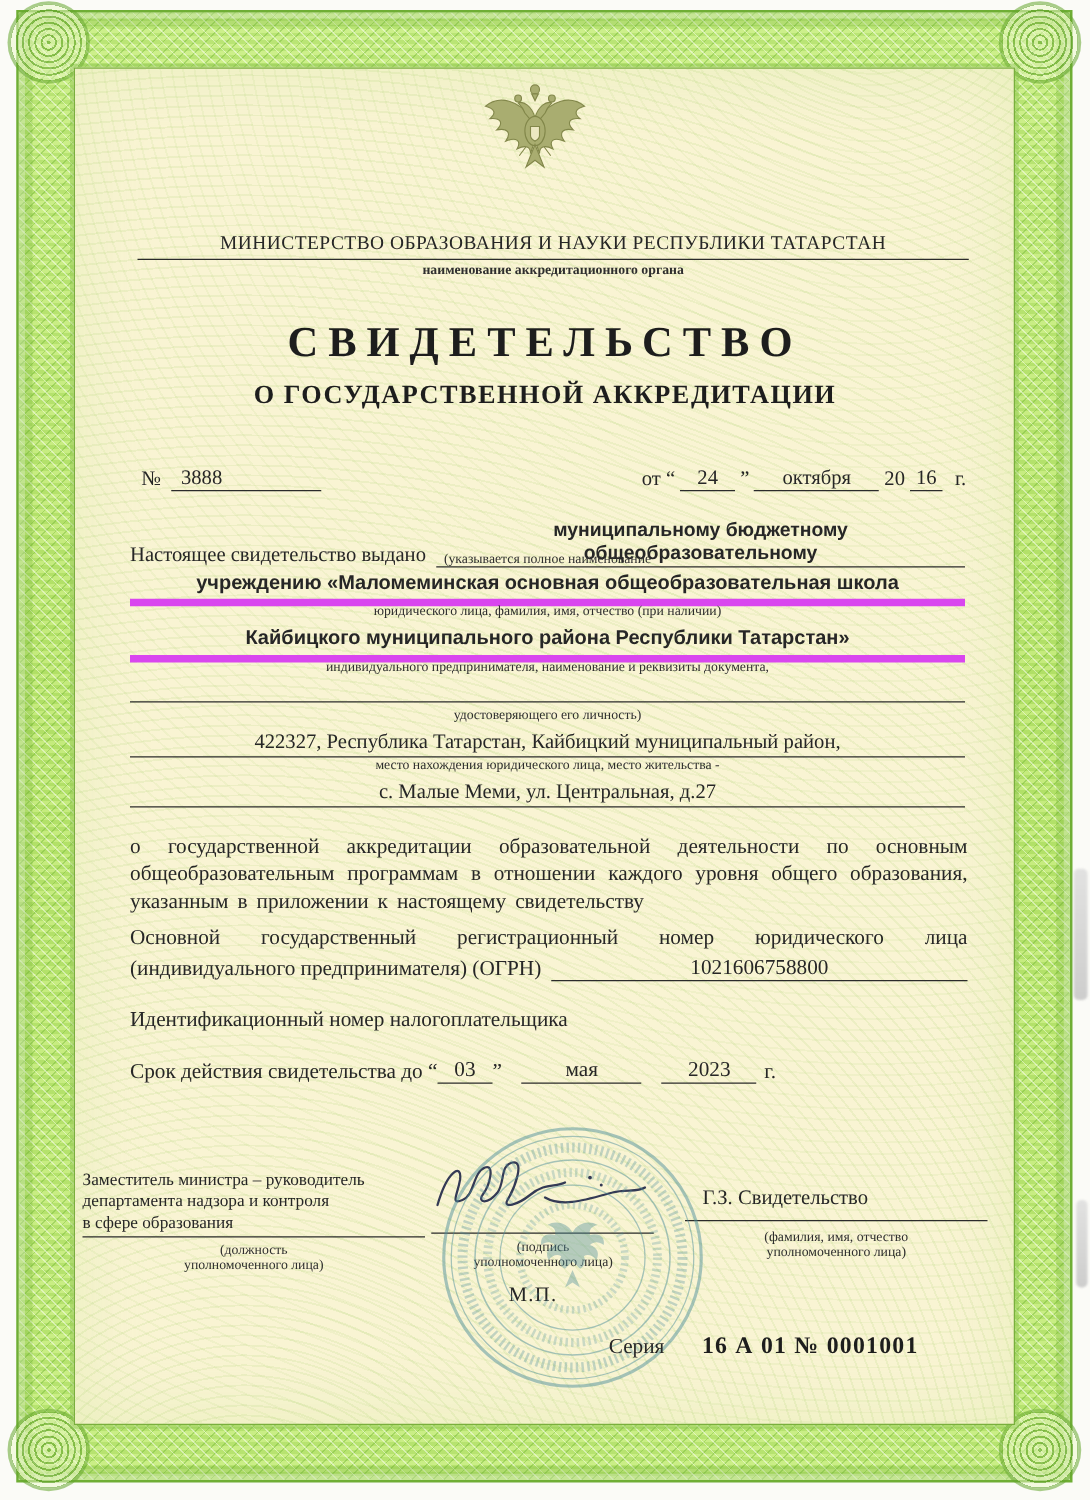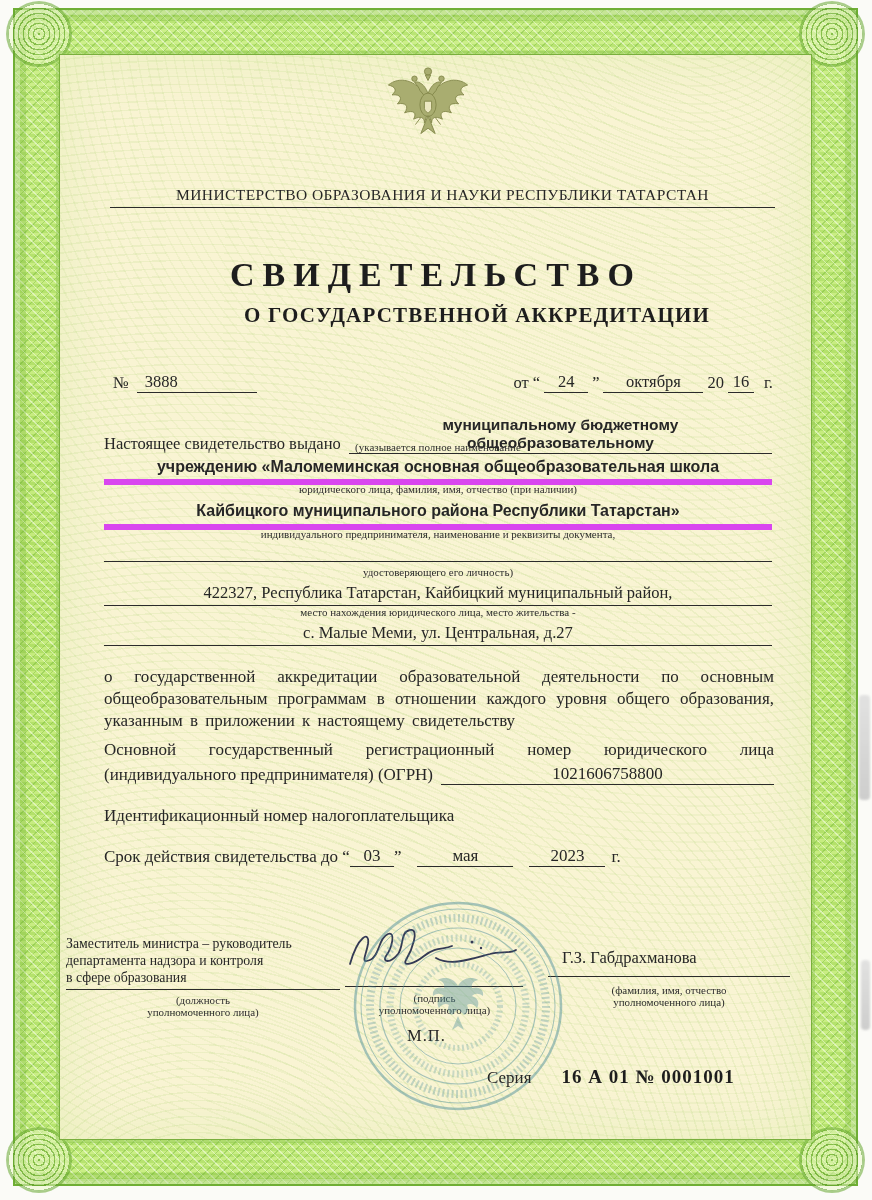--- a/index.html
+++ b/index.html
@@ -53,21 +53,21 @@
     font-size:15.5px; letter-spacing:0.4px; padding-bottom:3px; border-bottom:1px solid #2b2b2b;
   }
   .ministry-cap { left:110px; top:210px; width:665px; }
 
   .title {
     position:absolute; left:61px; top:256px; width:750px; text-align:center;
     font-size:34px; font-weight:bold; letter-spacing:8px; color:#1d1d1d;
   }
   .subtitle {
     position:absolute; left:61px; top:303px; width:750px; text-align:center;
-    font-size:21px; font-weight:bold; letter-spacing:1.2px; color:#1d1d1d;margin-left:41px;
+    font-size:21px; font-weight:bold; letter-spacing:1.2px; color:#1d1d1d;
   }
 
   
   .numrow {
     position:absolute; left:113px; top:372px; width:660px;
     display:flex; justify-content:space-between; align-items:flex-end; font-size:16.5px;
   }
   .numgrp { display:flex; align-items:flex-end; gap:8px; }
   .num { width:120px; text-align:left; padding-left:8px; }
   .dategrp { display:flex; align-items:flex-end; gap:4px; }
@@ -162,20 +162,21 @@
       <path d="M42 68 L36 76 M58 68 L64 76" fill="none"></path>
       <circle cx="35" cy="25" r="3"></circle>
       <circle cx="65" cy="25" r="3"></circle>
       <circle cx="50" cy="17" r="4"></circle>
       <path d="M47 21 L53 21 L50 27 Z"></path>
       <path d="M46 50 L54 50 L54 58 C54 61 50 63 50 63 C50 63 46 61 46 58 Z" fill="#ece8c2"></path>
     </g>
   </svg>
 
   <div class="ministry">МИНИСТЕРСТВО ОБРАЗОВАНИЯ И НАУКИ РЕСПУБЛИКИ ТАТАРСТАН</div>
+  <div class="caption cap-b ministry-cap">наименование аккредитационного органа</div>
 
   <div class="title">СВИДЕТЕЛЬСТВО</div>
   <div class="subtitle">О ГОСУДАРСТВЕННОЙ АККРЕДИТАЦИИ</div>
 
   <div class="numrow">
     <div class="numgrp">
       <span>№</span>
       <span class="ul num">3888</span>
     </div>
     <div class="dategrp">
@@ -244,21 +245,21 @@
     </g>
     <g fill="#343a55">
       <circle cx="132" cy="22" r="1.5"></circle>
       <circle cx="141" cy="28" r="1.2"></circle>
     </g>
   </svg>
   <div class="rule sig-line"></div>
   <div class="caption pre sig-cap">(подпись
 уполномоченного лица)</div>
 
-  <div class="name-block">Г.З. Габдрахманова</div>
+  <div class="name-block">Г.З. Свидетельство</div>
   <div class="caption pre name-cap">(фамилия, имя, отчество
 уполномоченного лица)</div>
 
   <div class="mp">М.П.</div>
 
   <svg class="stamp" viewBox="0 0 216 216">
     <g fill="none" stroke="#4f8f9c" stroke-opacity="0.5">
       <circle cx="108" cy="108" r="103" stroke-width="2.5"></circle>
       <circle cx="108" cy="108" r="97" stroke-width="1"></circle>
       <circle cx="108" cy="108" r="78" stroke-width="1.2"></circle>

